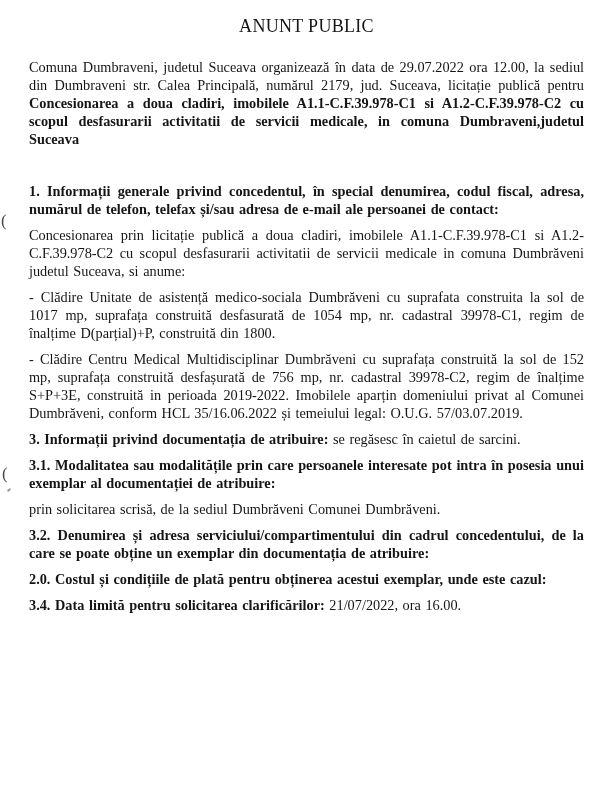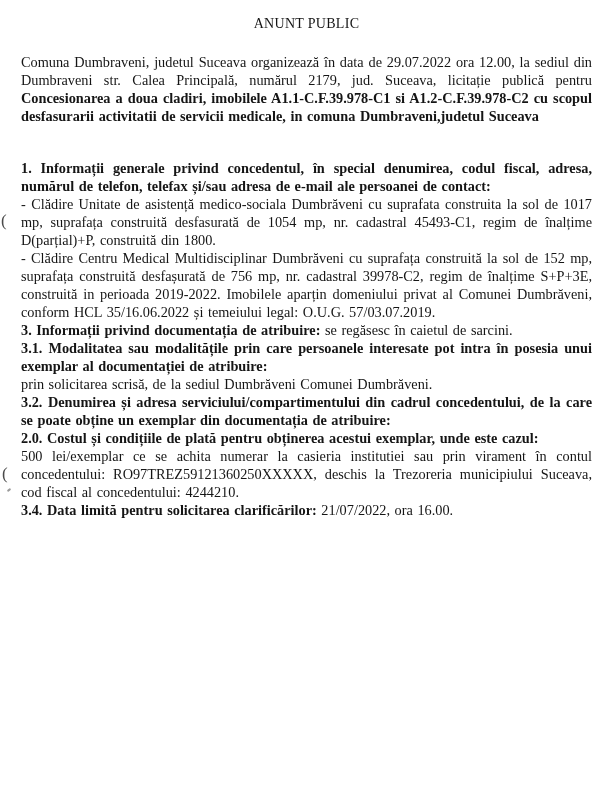--- a/index.html
+++ b/index.html
@@ -11,29 +11,29 @@
     margin: 0 auto;
     background: #ffffff;
     overflow: hidden;
     color: #151515;
     font-family: "Liberation Serif", "DejaVu Serif", serif;
   }
   .content {
     padding: 13px 13px 0 21px;
   }
   h1.doc-title {
-    font-size: 14px;
+    font-size: 18px;
     font-weight: 400;
     text-align: center;
     letter-spacing: 0.3px;
     margin: 0 0 21px 0;
     padding-top: 3px;
   }
   p.para {
-    margin: 0;
+    margin: 8px;
     font-size: 14.3px;
     line-height: 18px;
     text-align: justify;
     word-spacing: 1px;
   }
   p.heading { font-weight: bold; }
   p.para b { font-weight: bold; }
   .gap-top { margin-top: 34px !important; font-family: Liberation Serif, serif; }
   .artifact {
     position: absolute;
@@ -61,28 +61,28 @@
   <span class="artifact a2">(</span>
   <span class="artifact-dot"></span>
 
   <div class="content">
     <h1 class="doc-title">ANUNT PUBLIC</h1>
 
     <p class="para"><span>Comuna Dumbraveni, judetul Suceava  organizează în data de 29.07.2022 ora 12.00, la sediul din Dumbraveni str. Calea Principală, numărul 2179, jud. Suceava, licitație publică pentru </span><b>Concesionarea a doua cladiri, imobilele A1.1-C.F.39.978-C1 si A1.2-C.F.39.978-C2 cu scopul desfasurarii activitatii de servicii medicale, in comuna Dumbraveni,judetul Suceava</b></p>
 
     <p class="para heading gap-top">1. Informații generale privind concedentul, în special denumirea, codul fiscal, adresa, numărul de telefon, telefax și/sau adresa de e-mail ale persoanei de contact:</p>
 
-    <p class="para">- Clădire Unitate de asistență medico-sociala Dumbrăveni cu suprafata construita la sol de 1017 mp, suprafața construită desfasurată de 1054 mp, nr.  cadastral 45493-C1, regim de înalțime D(parțial)+P, construită din 1800.</p>
+    <p class="para">Concesionarea prin licitație publică a doua cladiri, imobilele A1.1-C.F.39.978-C1 si A1.2-C.F.39.978-C2 cu scopul desfasurarii activitatii de servicii medicale in comuna Dumbrăveni judetul Suceava, si anume:</p>
+    <p class="para">- Clădire Unitate de asistență medico-sociala Dumbrăveni cu suprafata construita la sol de 1017 mp, suprafața construită desfasurată de 1054 mp, nr.  cadastral 39978-C1, regim de înalțime D(parțial)+P, construită din 1800.</p>
     <p class="para">- Clădire Centru Medical Multidisciplinar Dumbrăveni cu suprafața construită la sol de 152 mp, suprafața construită desfașurată de 756 mp, nr. cadastral 39978-C2, regim de înalțime S+P+3E, construită in perioada 2019-2022. Imobilele aparțin domeniului privat al Comunei Dumbrăveni, conform HCL 35/16.06.2022 și temeiului legal: O.U.G. 57/03.07.2019.</p>
 
     <p class="para"><b>3. Informații privind documentația de atribuire:</b><span> se regăsesc în caietul de sarcini.</span></p>
 
     <p class="para heading">3.1. Modalitatea sau modalitățile prin care persoanele interesate pot intra în posesia unui exemplar al documentației de atribuire:</p>
     <p class="para">prin solicitarea scrisă, de la sediul Dumbrăveni Comunei Dumbrăveni.</p>
 
     <p class="para heading">3.2. Denumirea și adresa serviciului/compartimentului din cadrul concedentului, de la care se poate obține un exemplar din documentația de atribuire:</p>
 
     <p class="para heading">2.0. Costul și condițiile de plată pentru obținerea acestui exemplar, unde este cazul:</p>
-    <p class="para">500 lei/exemplar ce se achita numerar la casieria institutiei sau prin virament în contul concedentului: RO97TREZ59121360250XXXXX, deschis la Trezoreria municipiului Suceava, cod fiscal al concedentului: 4244210.</p>
 
     <p class="para"><b>3.4. Data limită pentru solicitarea clarificărilor:</b><span> 21/07/2022, ora 16.00.</span></p>
   </div>
 </div>
 
 </body></html>

